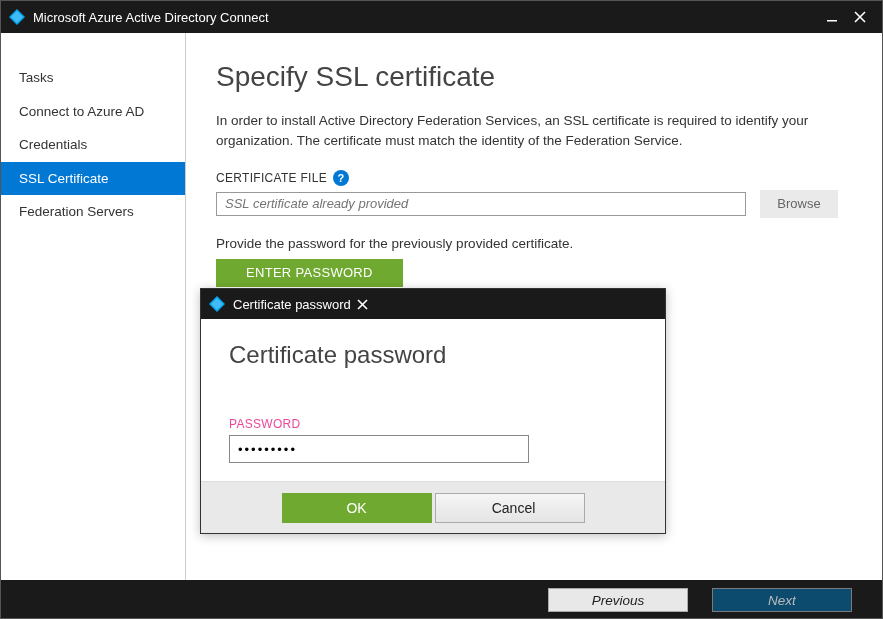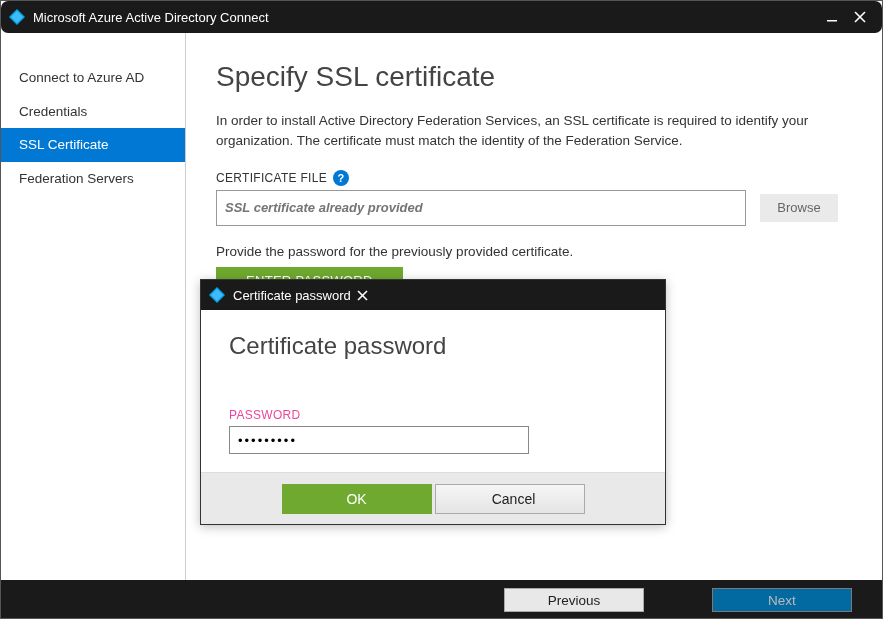--- a/index.html
+++ b/index.html
@@ -1,42 +1,42 @@
 <!DOCTYPE html>
 <html><head>
 <meta charset="utf-8">
 <style>
   * { box-sizing: border-box; margin: 0; padding: 0; font-family: "Segoe UI", Arial, sans-serif; }
   body { background: #f0f0f0; }
   .window { width: 883px; height: 619px; background: #fff; border: 1px solid #555; position: relative; overflow: hidden; }
-  .titlebar { height: 32px; background: #1a1a1a; color: #fff; display: flex; align-items: center; padding: 0 8px; font-size: 13px; border-radius: 7px; }
+  .titlebar { height: 32px; background: #1a1a1a; color: #fff; display: flex; align-items: center; padding: 0 8px; font-size: 13px; }
   .title-icon { width: 16px; height: 16px; margin-right: 8px; display: flex; align-items: center; justify-content: center; }
   .title-icon svg { width: 16px; height: 16px; }
   .titlebar .spacer { flex: 1; }
   .win-btn { width: 28px; height: 32px; display: flex; align-items: center; justify-content: center; color: #fff; font-size: 14px; cursor: default; }
   .body { display: flex; height: 547px; }
   .sidebar { width: 185px; border-right: 1px solid #ccc; padding-top: 28px; background: #fff; }
   .side-item { padding: 6px 18px; font-size: 13.5px; color: #333; cursor: default; line-height: 1.6; }
   .side-item.active { background: #0078d4; color: #fff; }
   .main { flex: 1; padding: 28px 44px 20px 30px; color: #333; position: relative; }
   .page-title { font-size: 28px; font-weight: 300; color: #444; margin-bottom: 18px; }
   .intro { font-size: 13.5px; line-height: 1.5; color: #333; margin-bottom: 18px; }
   .field-label { font-size: 12px; letter-spacing: 0.3px; color: #333; margin-bottom: 4px; display: flex; align-items: center; }
   .help-icon { display: inline-flex; width: 16px; height: 16px; border-radius: 50%; background: #0078d4; color: #fff; font-size: 11px; font-weight: bold; align-items: center; justify-content: center; margin-left: 6px; }
   .cert-row { display: flex; align-items: center; gap: 14px; margin-bottom: 18px; }
-  .cert-input { flex: 1; height: 36px; border: 1px solid #999; padding: 0 8px; font-style: italic; font-size: 13px; color: #888; background: #fff; font-weight: bold; }
+  .cert-input { flex: 1; height: 24px; border: 1px solid #999; padding: 0 8px; font-style: italic; font-size: 13px; color: #888; background: #fff; }
   .browse-btn { width: 78px; height: 28px; background: #eaeaea; border: none; font-size: 13px; color: #666; }
   .sub-text { font-size: 13.5px; margin-bottom: 8px; }
   .enter-pw-btn { height: 28px; padding: 0 30px; background: #6fa92f; color: #fff; border: none; font-size: 13px; letter-spacing: 0.3px; }
   .footer { height: 40px; background: #1a1a1a; display: flex; align-items: center; justify-content: flex-end; padding: 0 30px; gap: 24px; }
-  .foot-btn { width: 140px; height: 24px; font-size: 13.5px; border: 1px solid #aaa; cursor: default; }
+  .foot-btn { width: 140px; height: 24px; font-size: 13.5px; border: 1px solid #aaa; cursor: default; font-style: italic; }
   .foot-btn.prev { background: #e8e8e8; color: #222; }
-  .foot-btn.next { background: #0369a1; color: #bbb; border-color: #7a7a7a; margin-left: 44px; }
+  .foot-btn.next { background: #0c4a6e; color: #bbb; border-color: #7a7a7a; }
   
-  .modal { position: absolute; left: 199px; top: 278px; width: 466px; background: #fff; border: 1px solid #333; box-shadow: 0 2px 10px rgba(0,0,0,0.25); }
+  .modal { position: absolute; left: 199px; top: 287px; width: 466px; background: #fff; border: 1px solid #333; box-shadow: 0 2px 10px rgba(0,0,0,0.25); }
   .modal-titlebar { height: 30px; background: #1a1a1a; color: #fff; display: flex; align-items: center; padding: 0 8px; font-size: 13px; }
   .modal-title-icon { width: 16px; height: 16px; margin-right: 8px; display: flex; }
   .modal-close { width: 24px; height: 30px; display: flex; align-items: center; justify-content: center; color: #fff; font-size: 13px; cursor: default; }
   .modal-body { padding: 22px 28px 18px 28px; }
   .modal-heading { font-size: 24px; font-weight: 300; color: #444; margin-bottom: 48px; }
   .modal-label { font-size: 12px; color: #ec4899; margin-bottom: 4px; letter-spacing: 0.3px; }
   .modal-input { width: 300px; height: 28px; border: 1px solid #888; padding: 0 8px; font-size: 13px; letter-spacing: 2px; }
   .modal-footer { height: 52px; background: #e9e9e9; display: flex; align-items: center; justify-content: center; gap: 3px; border-top: 1px solid #ddd; }
   .modal-btn { width: 150px; height: 30px; font-size: 14px; border: 1px solid #aaa; cursor: default; }
   .modal-btn.ok { background: #6fa92f; color: #fff; border-color: #6fa92f; }
@@ -64,20 +64,21 @@
     <span class="win-btn">
       <svg width="12" height="12" viewBox="0 0 12 12">
           <line x1="1" y1="1" x2="11" y2="11" stroke="#fff" stroke-width="1.6"></line>
           <line x1="11" y1="1" x2="1" y2="11" stroke="#fff" stroke-width="1.6"></line>
         </svg>
     </span>
   </div>
 
   <div class="body">
     <div class="sidebar">
+      <div class="side-item">Tasks</div>
       <div class="side-item">Connect to Azure AD</div>
       <div class="side-item">Credentials</div>
       <div class="side-item active">SSL Certificate</div>
       <div class="side-item">Federation Servers</div>
     </div>
 
     <div class="main">
       <div class="page-title">Specify SSL certificate</div>
       <div class="intro">In order to install Active Directory Federation Services, an SSL certificate is required to identify your organization. The certificate must match the identity of the Federation Service.</div>
 

